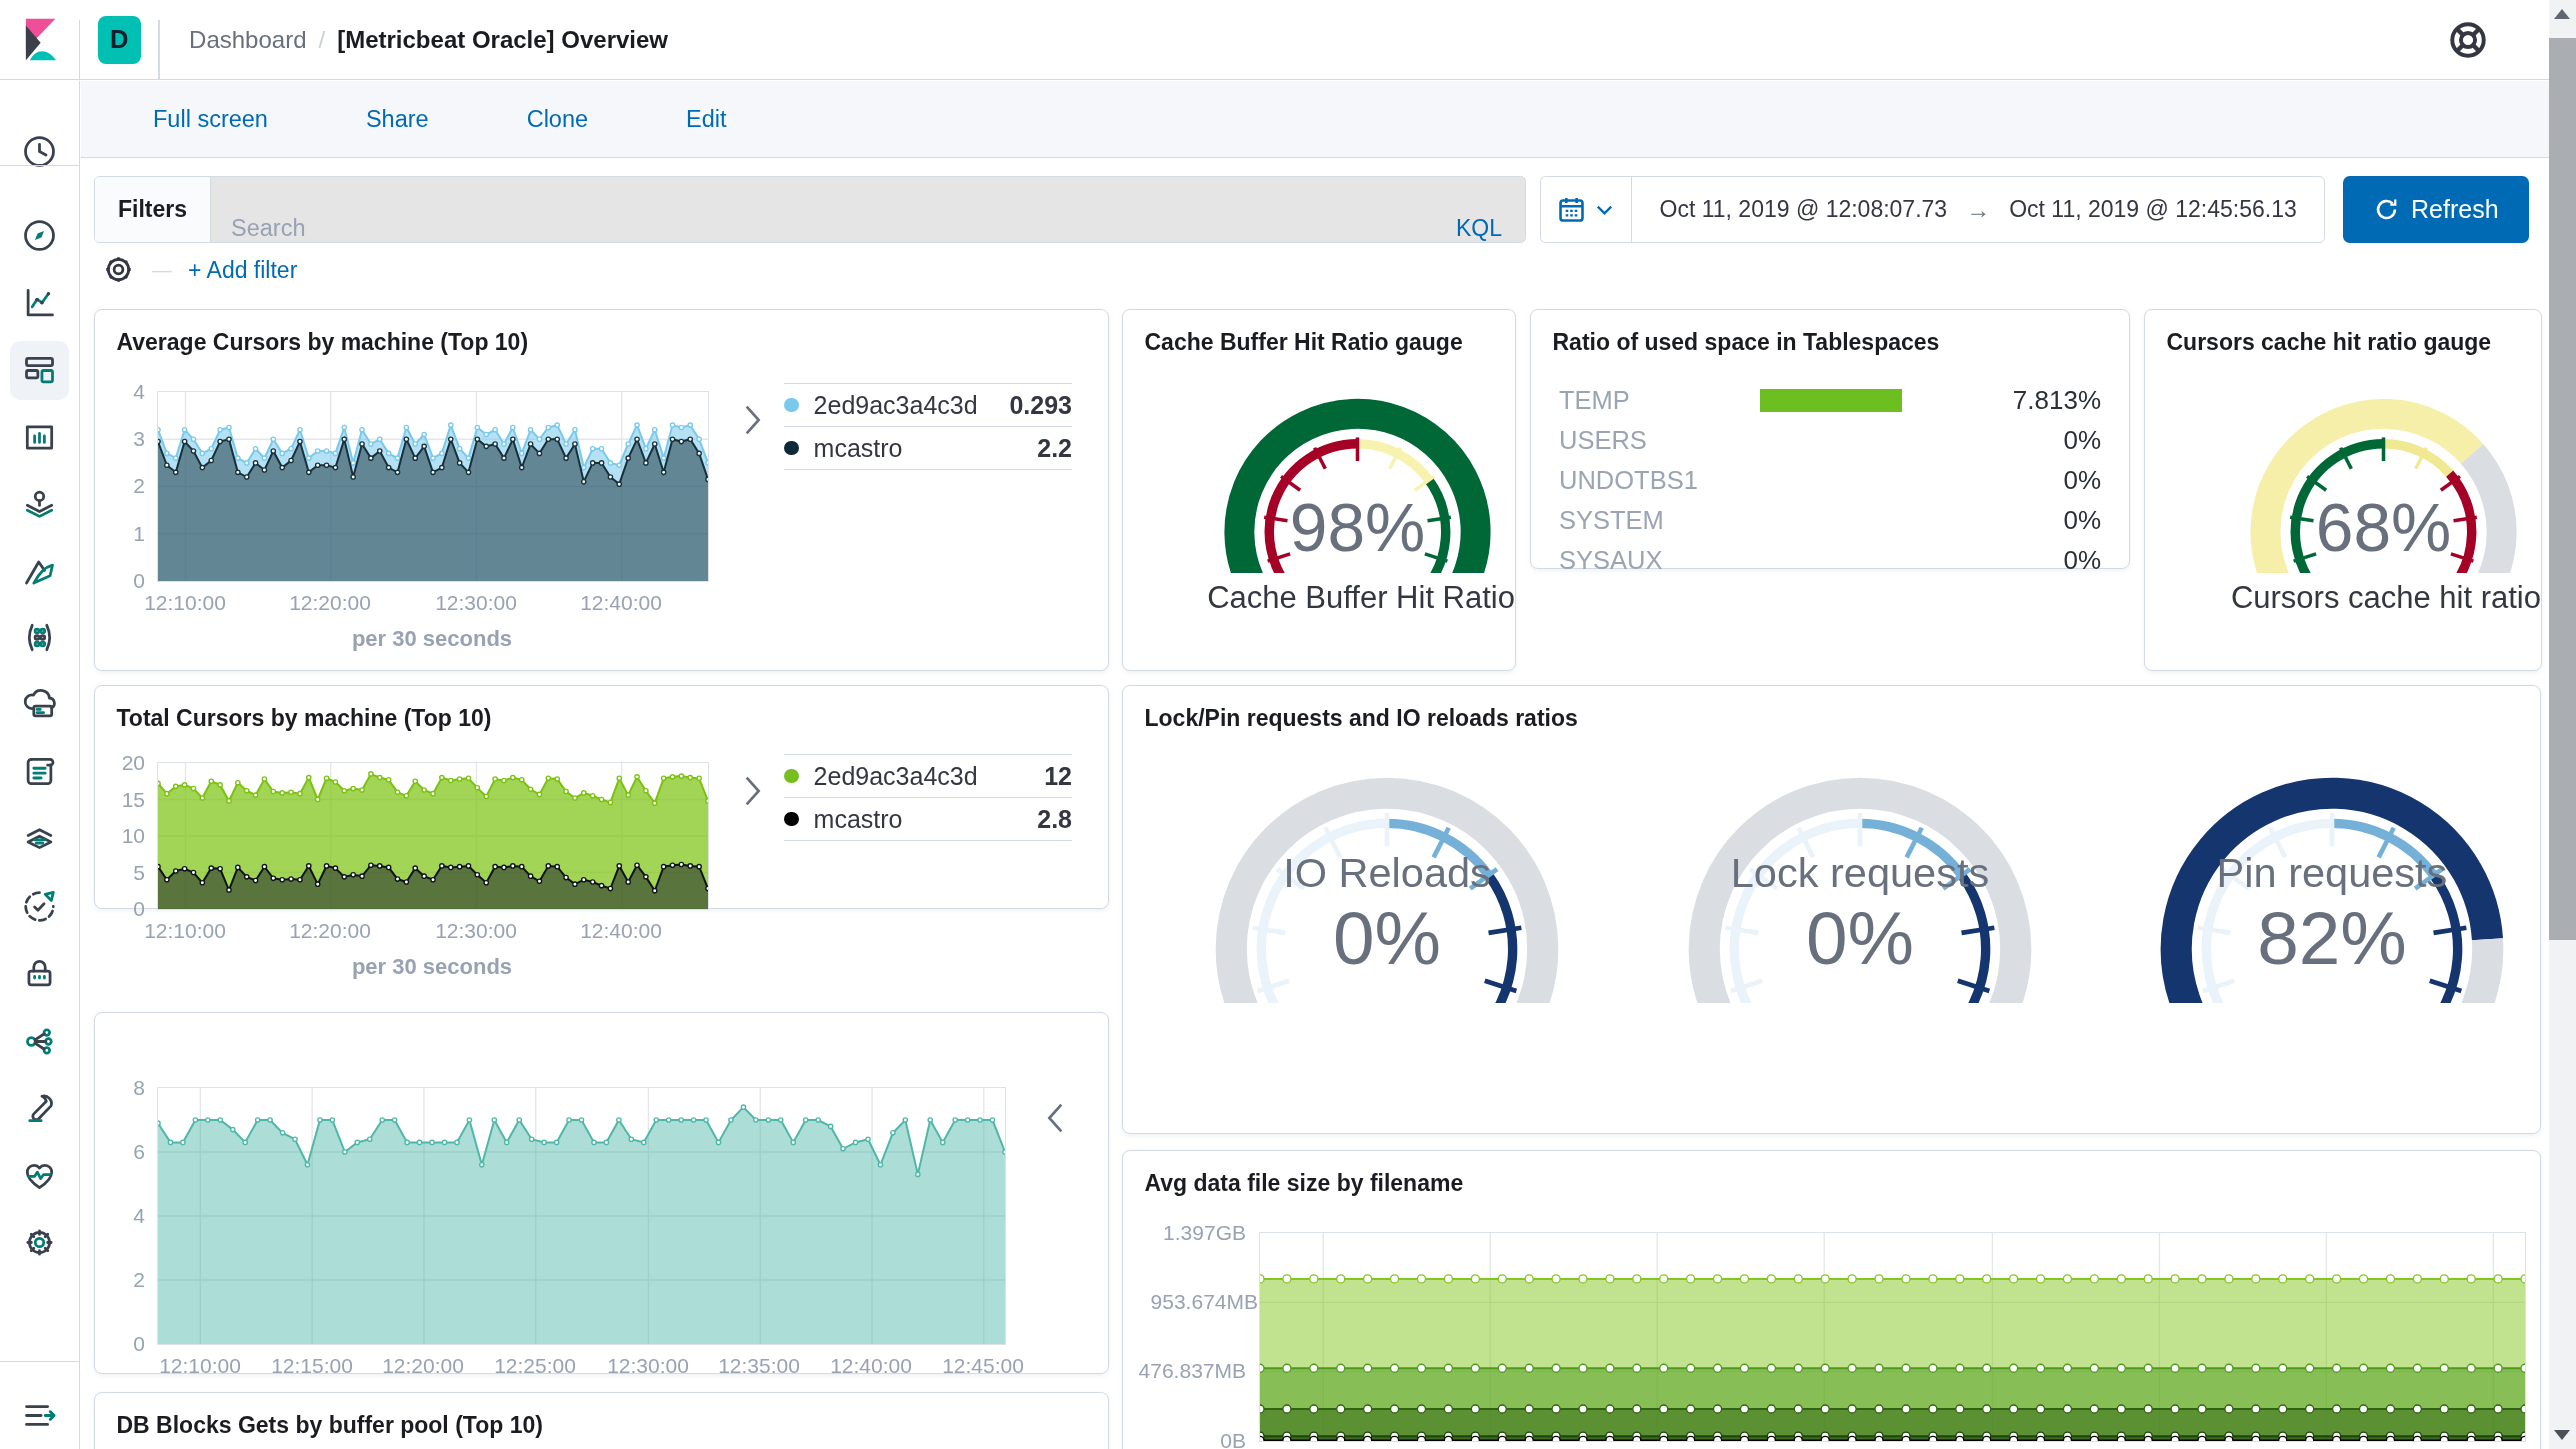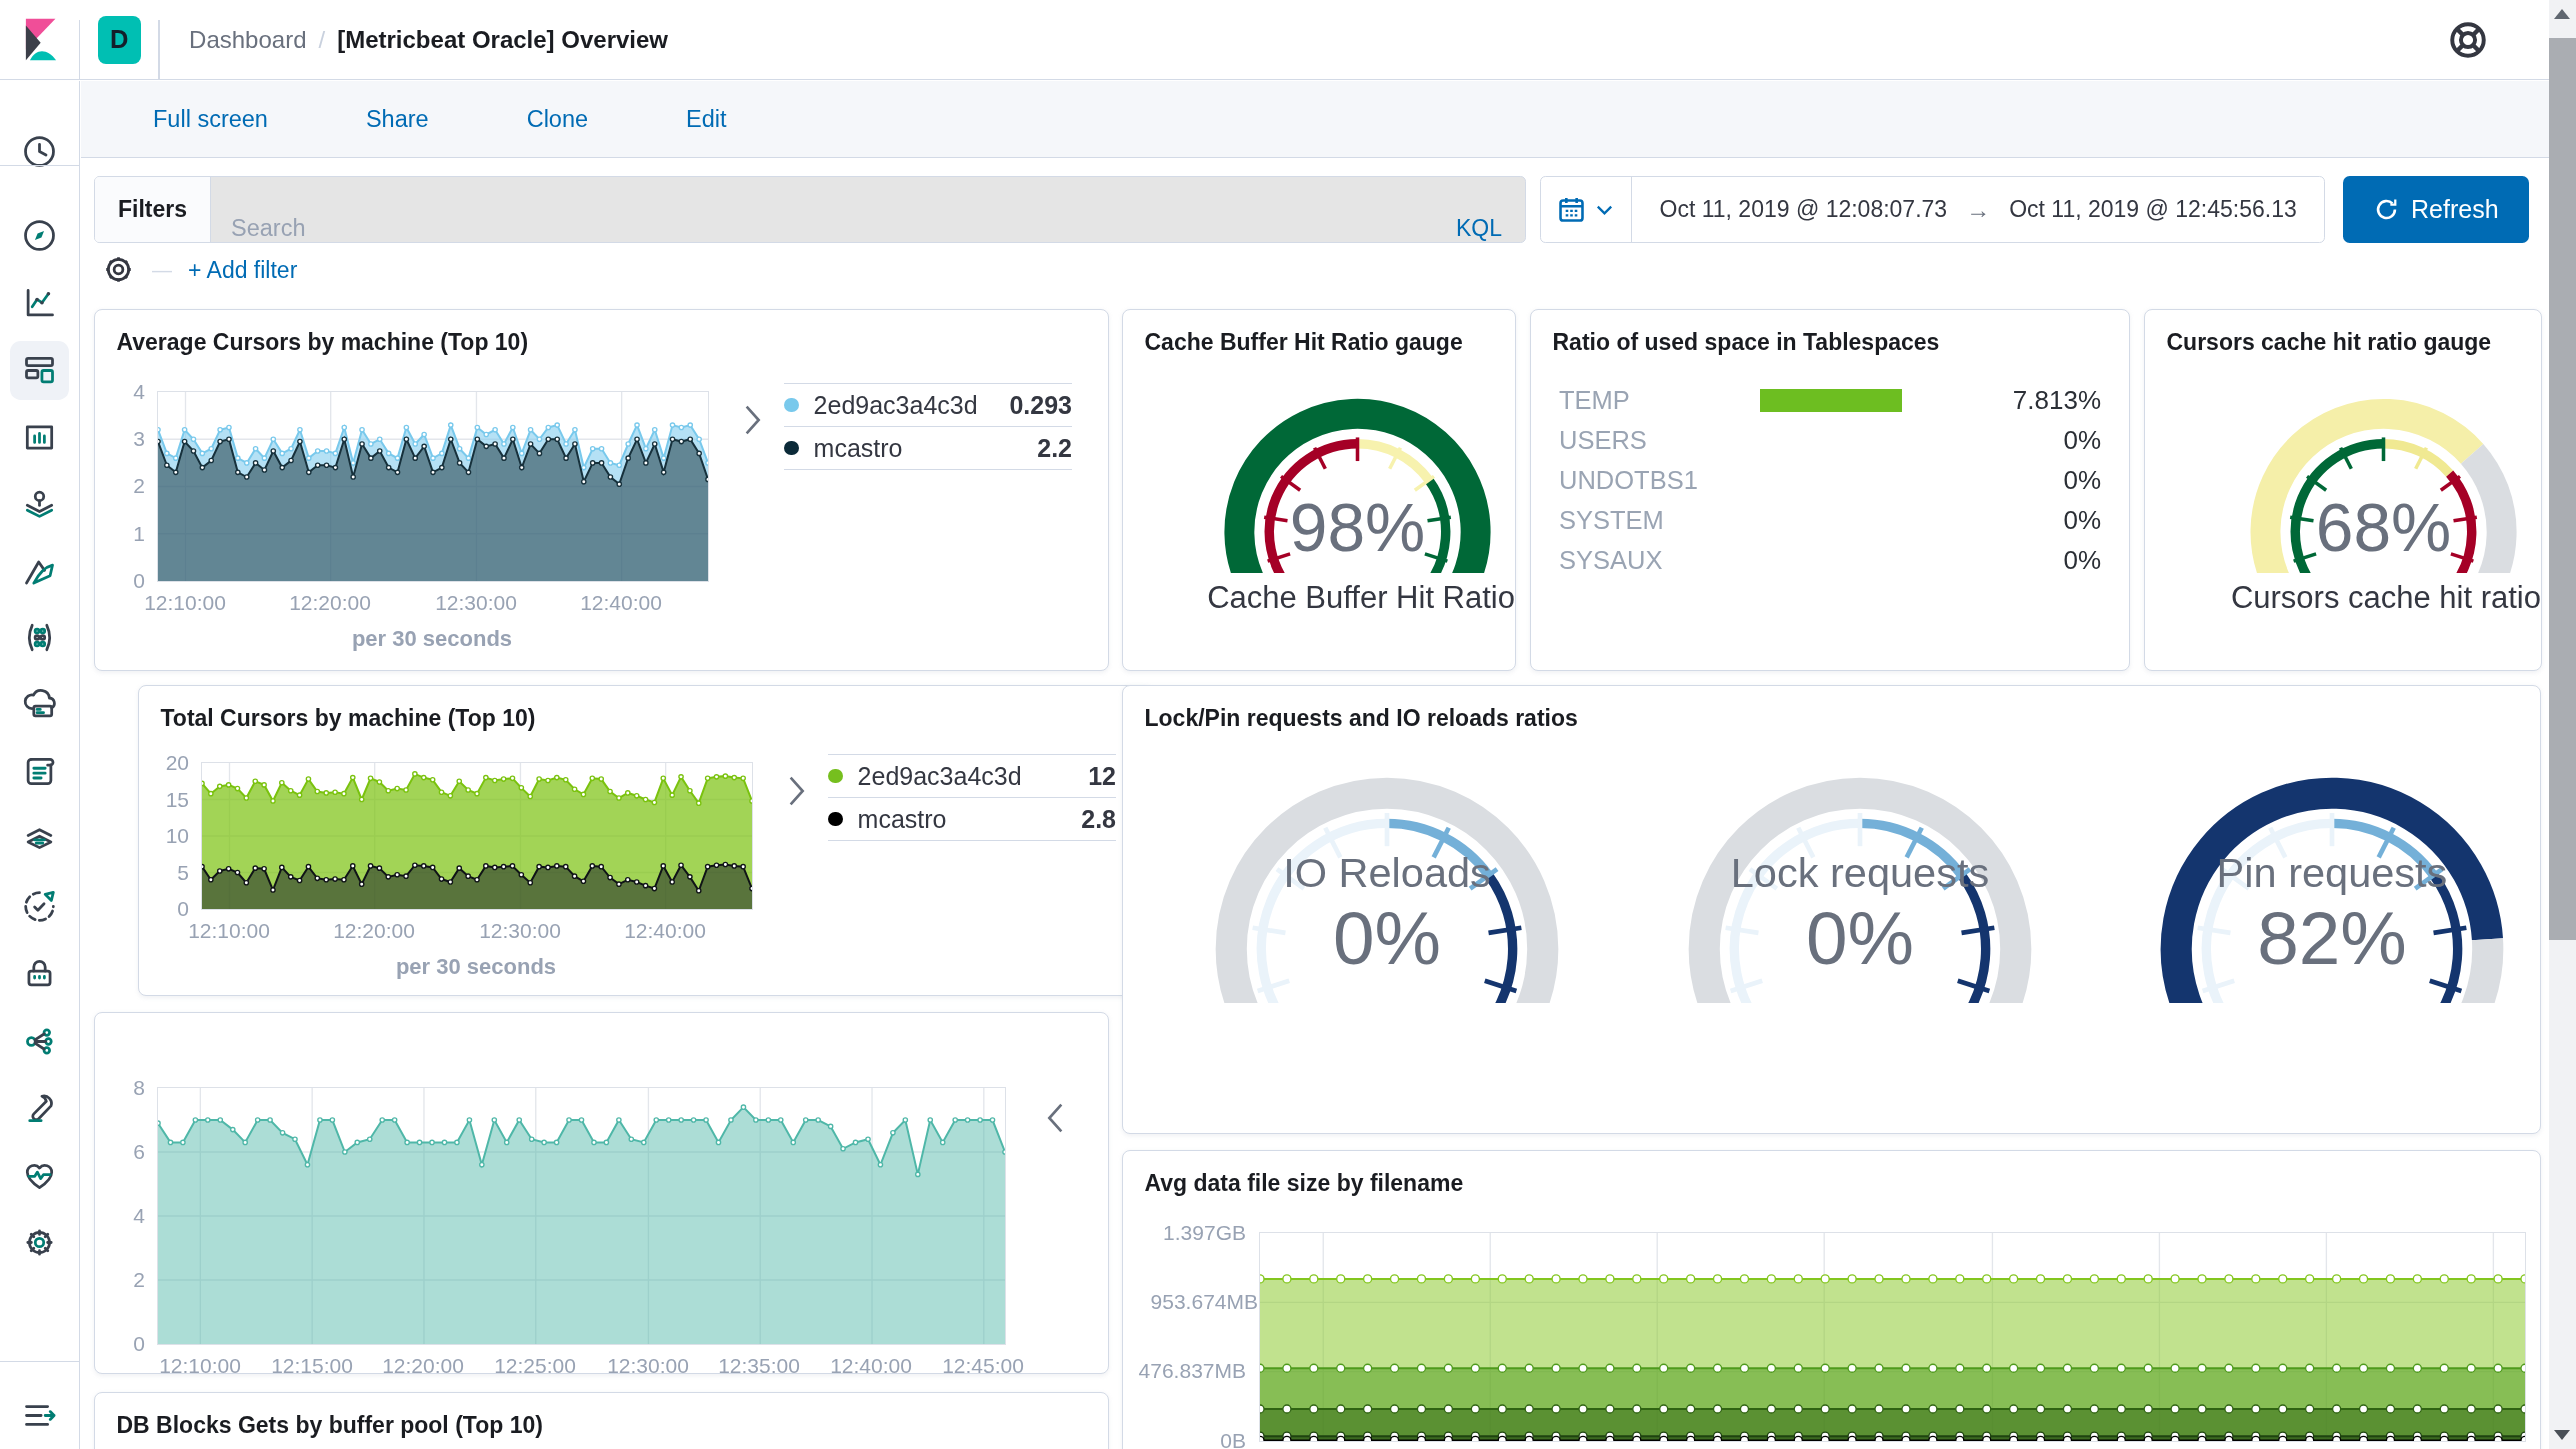--- a/index.html
+++ b/index.html
@@ -498,21 +498,21 @@
             <line x1="272.81152949374524" y1="155.0993272936774" x2="297.0820393249937" y2="137.4657697249032" stroke="#F7F2AE" stroke-width="4.5"></line>
             <line x1="288.8919506535624" y1="193.9208981463792" x2="318.5226008714165" y2="189.22786419517226" stroke="#006837" stroke-width="4.5"></line>
             <line x1="285.5950864665638" y1="235.81152949374524" x2="314.12678195541844" y2="245.08203932499367" stroke="#006837" stroke-width="4.5"></line>
             <text x="200" y="232" text-anchor="middle" font-size="86" fill="#69707D" font-family="Liberation Sans,sans-serif">98%</text>
           </svg>
           <div class="gauge-label">Cache Buffer Hit Ratio</div>
         </div>
       </div>
   </div>
 
-  <div class="panel" style="left:1530px;top:309px;width:600px;height:362px;">
+  <div class="panel" style="left:1530px;top:309px;width:600px;height:260px;">
     <h3>Ratio of used space in Tablespaces</h3>
     <div class="chart" style="top:0;height:362px;">
         <div class="tsrows">
           <div class="tsrow">
             <span class="tslabel">TEMP</span>
             <span class="tsbararea">
               <span class="tsbar" style="width:71%;background:#6DBE21"></span>
             </span>
             <span class="tsval">7.813%</span>
           </div>
@@ -559,21 +559,21 @@
             <line x1="272.81152949374524" y1="155.0993272936774" x2="297.0820393249937" y2="137.4657697249032" stroke="#A50026" stroke-width="4.5"></line>
             <line x1="288.8919506535624" y1="193.9208981463792" x2="318.5226008714165" y2="189.22786419517226" stroke="#A50026" stroke-width="4.5"></line>
             <line x1="285.5950864665638" y1="235.81152949374524" x2="314.12678195541844" y2="245.08203932499367" stroke="#A50026" stroke-width="4.5"></line>
             <text x="200" y="232" text-anchor="middle" font-size="86" fill="#69707D" font-family="Liberation Sans,sans-serif">68%</text>
           </svg>
           <div class="gauge-label">Cursors cache hit ratio</div>
         </div>
       </div>
   </div>
 
-  <div class="panel" style="left:94px;top:685px;width:1015px;height:311px;margin-left:44px;">
+  <div class="panel" style="left:94px;top:685px;width:1015px;height:224px;">
     <h3>Total Cursors by machine (Top 10)</h3>
     <div class="chart" style="top:76px;height:235px;">
         <div class="ylab" style="left:0;width:50px;top:-11.4px">20</div>
         <div class="ylab" style="left:0;width:50px;top:25.5px">15</div>
         <div class="ylab" style="left:0;width:50px;top:62px">10</div>
         <div class="ylab" style="left:0;width:50px;top:99px">5</div>
         <div class="ylab" style="left:0;width:50px;top:135px">0</div>
         <div class="plot" style="left:62px;width:550px;height:146px">
           <svg viewBox="0 0 820 218" preserveAspectRatio="none">
             <line x1="0" x2="820" y1="54.5" y2="54.5" stroke="#E3E6EB" stroke-width="2"></line>

